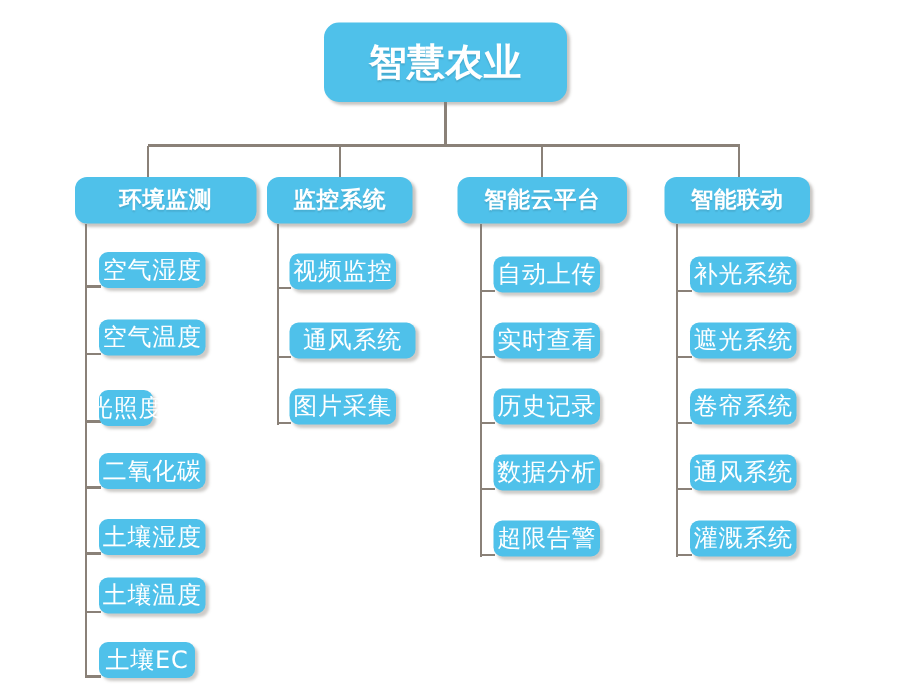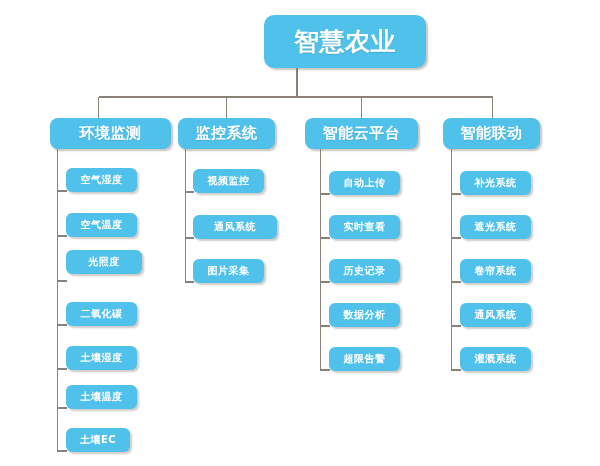--- a/index.html
+++ b/index.html
@@ -34,32 +34,31 @@
     text-align: center;
     white-space: nowrap;
     box-shadow: 2px 2px 2px rgba(130,125,118,0.45);
     letter-spacing: 0.5px;
   }
   .node.root {
     border-radius: 10px;
     font-size: 25px;
     font-weight: bold;
     text-shadow: 0 1px 1px rgba(0,0,0,0.12);
-    margin-left: 48px;
   }
   .node.branch {
     border-radius: 8px;
     font-size: 15px;
     font-weight: bold;
     text-shadow: 0 1px 1px rgba(0,0,0,0.10);
   }
   .node.leaf {
     border-radius: 6px;
-    font-size: 10px;
-    font-weight: bold;
+    font-size: 16px;
+    font-weight: normal;
     box-shadow: 2px 2px 2px rgba(130,125,118,0.40);
   }
 </style>
 </head>
 <body>
 
 <div id="canvas">
 
   <svg id="lines" viewBox="0 0 600 466" width="600" height="466">
     <g stroke="#8A8178" stroke-width="1.6" fill="none" shape-rendering="crispEdges">
@@ -105,21 +104,21 @@
 
   <div class="node root" style="left:216px; top:15px; width:162px; height:53px;">智慧农业</div>
 
   <div class="node branch" style="left:50px; top:118px; width:121px; height:31px;">环境监测</div>
   <div class="node branch" style="left:178px; top:118px; width:97px; height:31px;">监控系统</div>
   <div class="node branch" style="left:305px; top:118px; width:113px; height:31px;">智能云平台</div>
   <div class="node branch" style="left:443px; top:118px; width:97px; height:31px;">智能联动</div>
 
   <div class="node leaf" style="left:66px; top:168px; width:71px; height:24px;">空气湿度</div>
   <div class="node leaf" style="left:66px; top:213px; width:71px; height:24px;">空气温度</div>
-  <div class="node leaf" style="left:66px; top:250px; width:76px; height:24px;">光照度</div>
+  <div class="node leaf" style="left:66px; top:260px; width:36px; height:24px;">光照度</div>
   <div class="node leaf" style="left:66px; top:302px; width:71px; height:24px;">二氧化碳</div>
   <div class="node leaf" style="left:66px; top:346px; width:71px; height:24px;">土壤湿度</div>
   <div class="node leaf" style="left:66px; top:385px; width:71px; height:24px;">土壤温度</div>
   <div class="node leaf" style="left:66px; top:428px; width:64px; height:24px;">土壤EC</div>
 
   <div class="node leaf" style="left:193px; top:169px; width:71px; height:24px;">视频监控</div>
   <div class="node leaf" style="left:193px; top:215px; width:84px; height:24px;">通风系统</div>
   <div class="node leaf" style="left:193px; top:259px; width:71px; height:24px;">图片采集</div>
 
   <div class="node leaf" style="left:329px; top:171px; width:71px; height:24px;">自动上传</div>

